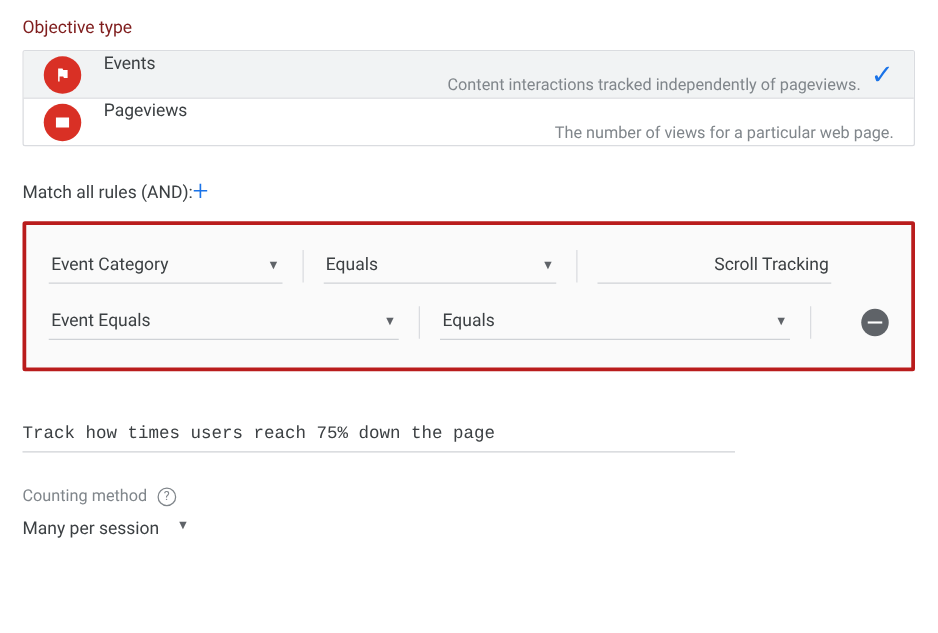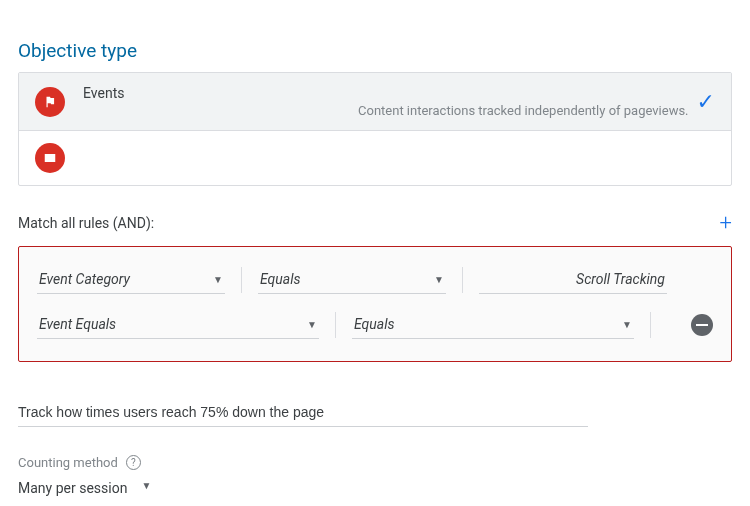--- a/index.html
+++ b/index.html
@@ -5,33 +5,32 @@
 * { box-sizing: border-box; margin: 0; padding: 0; }
 body {
   font-family: Roboto, "Helvetica Neue", Arial, sans-serif;
   font-size: 13px;
   color: #3c4043;
   background: #fff;
   padding: 14px 18px;
   width: 750px;
 }
 .section-label {
-  color: #0369a1;
-  font-size: 19px;
+  color: #7f1d1d;
+  font-size: 14px;
   margin-bottom: 10px;
-  margin-top: 25px;
 }
 .objective-box {
   border: 1px solid #dadce0;
   border-radius: 2px;
 }
 .objective-item {
   display: flex;
   align-items: center;
-  padding: 12px 16px;
+  padding: 2px 16px;
   cursor: pointer;
 }
 .objective-item.selected {
   background: #f1f3f4;
 }
 .objective-item + .objective-item {
   border-top: 1px solid #dadce0;
 }
 .obj-icon {
   width: 30px;
@@ -58,42 +57,41 @@
   margin-top: 2px;
   text-align: right;
 }
 .check {
   color: #1a73e8;
   font-size: 22px;
   margin-left: 8px;
 }
 .rules-header {
   display: flex;
-  justify-content: space-between;
+  justify-content: flex-start;
   align-items: center;
   margin-top: 26px;
   margin-bottom: 12px;
 }
 .rules-title {
   color: #3c4043;
   font-size: 14px;
 }
 .add-btn {
   color: #1a73e8;
   font-size: 22px;
   font-weight: 300;
   cursor: pointer;
   line-height: 1;
 }
 .rules-box {
-  border: 1px solid #b91c1c;
+  border: 3px solid #b91c1c;
   background: #fafafa;
   border-radius: 2px;
   padding: 10px 8px 14px 8px;
-  font-style: italic;
 }
 .rule-row {
   display: flex;
   align-items: center;
   padding: 8px 10px;
 }
 .field {
   flex: 1;
   display: flex;
   align-items: center;
@@ -139,21 +137,21 @@
 }
 .desc-input {
   width: 570px;
   border: none;
   border-bottom: 1px solid #cfd2d6;
   padding: 6px 0;
   font-size: 14px;
   color: #3c4043;
   margin-top: 8px;
   outline: none;
-  font-family: Liberation Sans, sans-serif;
+  font-family: Liberation Mono, monospace;
   background: transparent;
 }
 .count-section {
   margin-top: 28px;
 }
 .count-label-row {
   display: flex;
   align-items: flex-end;
   color: #80868b;
   font-size: 13px;
@@ -201,20 +199,24 @@
       <div class="obj-sub">Content interactions tracked independently of pageviews.</div>
     </div>
     <span class="check">✓</span>
   </div>
   <div class="objective-item">
     <span class="obj-icon">
       <svg width="14" height="14" viewBox="0 0 24 24">
           <path d="M3 5h18v14H3V5zm2 4h14v8H5V9z"></path>
         </svg>
     </span>
+    <div class="obj-text">
+      <div class="obj-title">Pageviews</div>
+      <div class="obj-sub">The number of views for a particular web page.</div>
+    </div>
   </div>
 </div>
 
 <div class="rules-header">
   <div class="rules-title">Match all rules (AND):</div>
   <div class="add-btn">+</div>
 </div>
 
 <div class="rules-box">
   <div class="rule-row">

